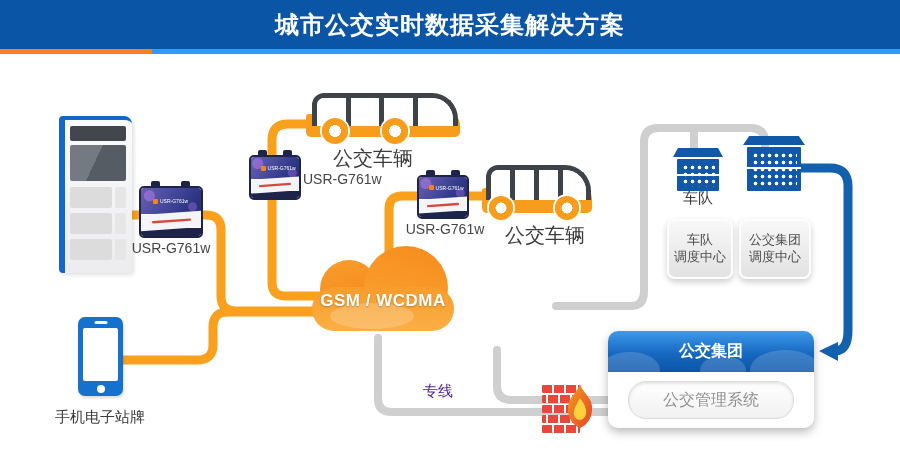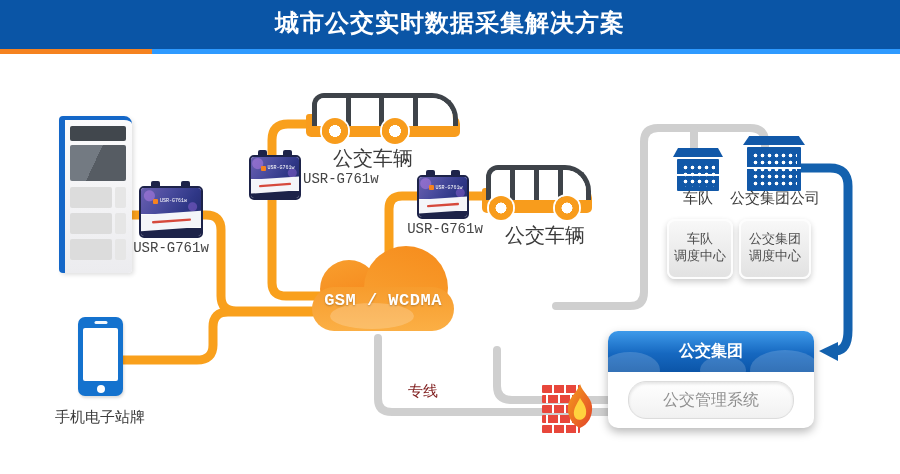--- a/index.html
+++ b/index.html
@@ -1,34 +1,34 @@
 <!DOCTYPE html>
 <html><head>
 <meta charset="utf-8">
 <style>
   html,body { margin:0; padding:0; background:#fff; }
   #canvas {
     position:relative; width:900px; height:474px; overflow:hidden; background:#fff;
-    font-family:Liberation Mono, monospace;
+    font-family:Liberation Sans, sans-serif;
   }
   
   .hdr { position:absolute; left:0; top:0; width:900px; height:49px; background:#0A55A6; }
   .hdr-title { width:100%; line-height:49px; text-align:center; color:#fff; font-size:24px; font-weight:bold; letter-spacing:1px; }
   .stripe { position:absolute; top:49px; height:5px; }
   .stripe.or { left:0; width:152px; background:#F5821F; }
   .stripe.bl { left:152px; width:748px; background:#2E9AFF; }
 
   
   .wires { position:absolute; left:0; top:0; }
 
   
   .lbl { position:absolute; color:#3C3C3C; font-size:15px; text-align:center; }
   .lbl.dev { font-size:14px; color:#454545; }
   .lbl.bus-l { font-size:20px; }
-  .lbl.line-l { color:#7f1d1d; text-align:center; }
+  .lbl.line-l { color:#4c1d95; text-align:right; }
 
   
   .kiosk { position:absolute; left:59px; top:116px; width:67px; height:153px;
     background:linear-gradient(180deg,#FBFBFC,#ECECEF);
     border-left:6px solid #1467C8; border-top:4px solid #1467C8;
     border-radius:4px 8px 4px 4px; box-shadow:2px 2px 4px rgba(0,0,0,.12); }
   .k-top { margin:6px 6px 4px 5px; height:15px; background:#41474D; border-radius:2px; }
   .k-screen { margin:0 6px 6px 5px; height:36px; border-radius:2px;
     background:linear-gradient(115deg,#737A82 45%,#565C63 45%); }
   .k-row { display:flex; gap:3px; margin:0 6px 5px 5px; height:21px; }
@@ -283,21 +283,20 @@
   </div>
   <div class="lbl" style="left:667px;top:189px;width:62px">车队</div>
 
   <div class="building" style="left:747px;top:136px;width:54px">
     <div class="b-roof"></div>
     <div class="b-wall" style="height:44px">
       <div class="b-glass"></div>
       <i class="b-band"></i>
     </div>
   </div>
-  <div class="lbl" style="left:730px;top:189px;width:90px">公交集团公司</div>
 
   <div class="dbox" style="left:667px;top:219px;width:62px;height:56px">
     <span>车队</span>
     <span>调度中心</span>
   </div>
   <div class="dbox" style="left:739px;top:219px;width:68px;height:56px">
     <span>公交集团</span>
     <span>调度中心</span>
   </div>
 

